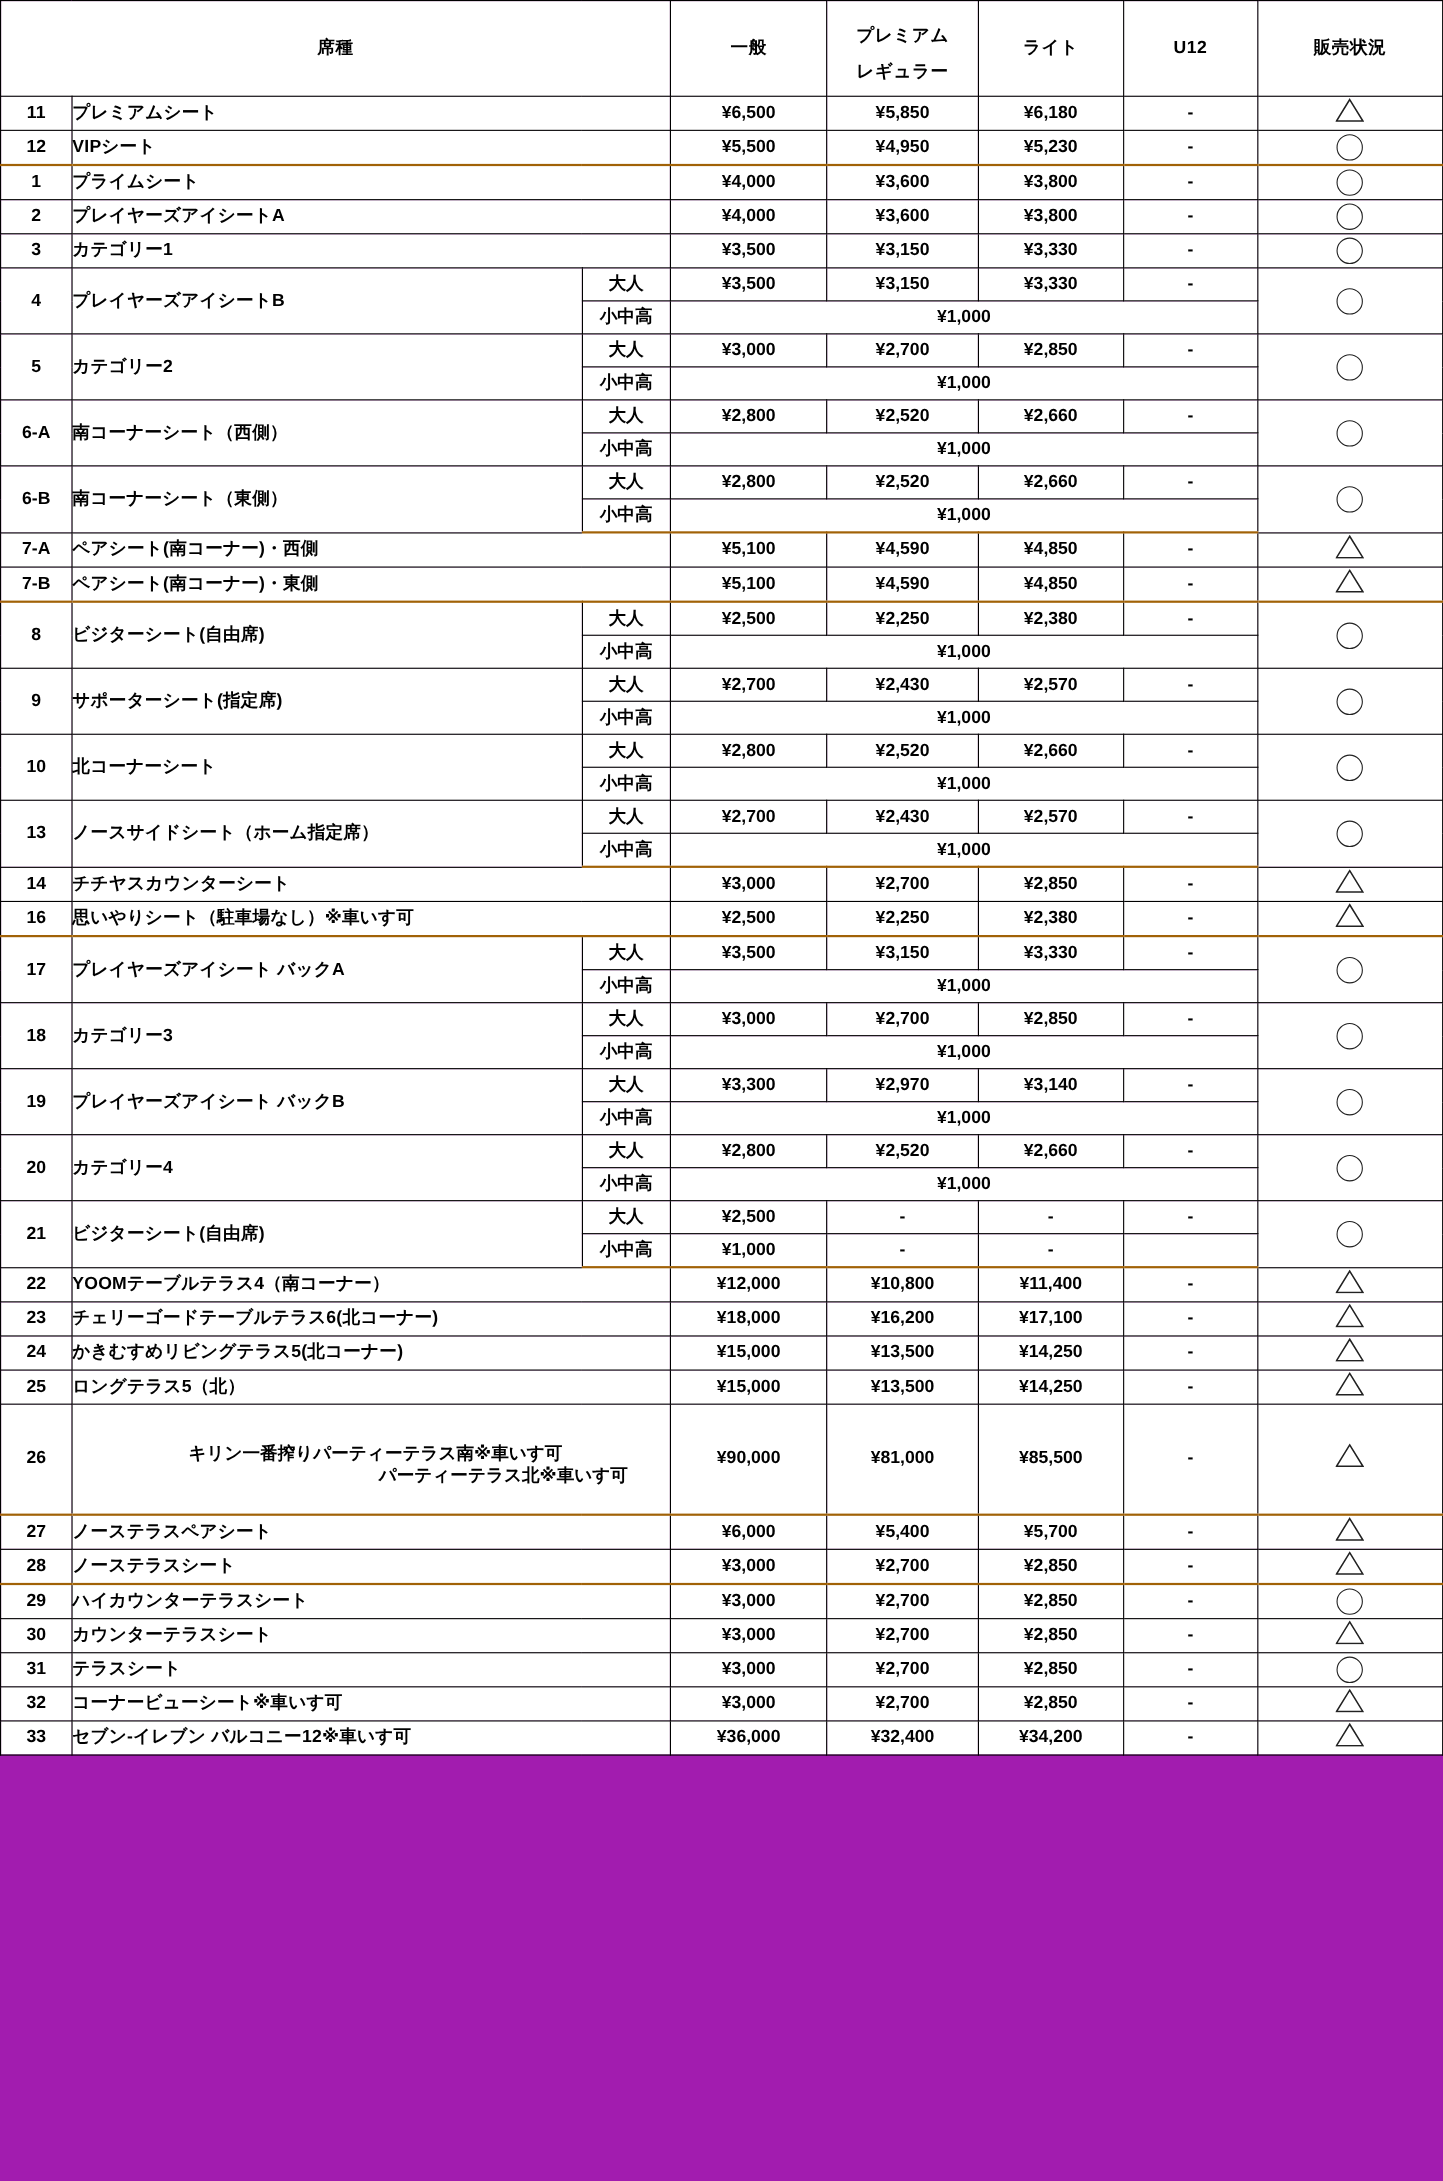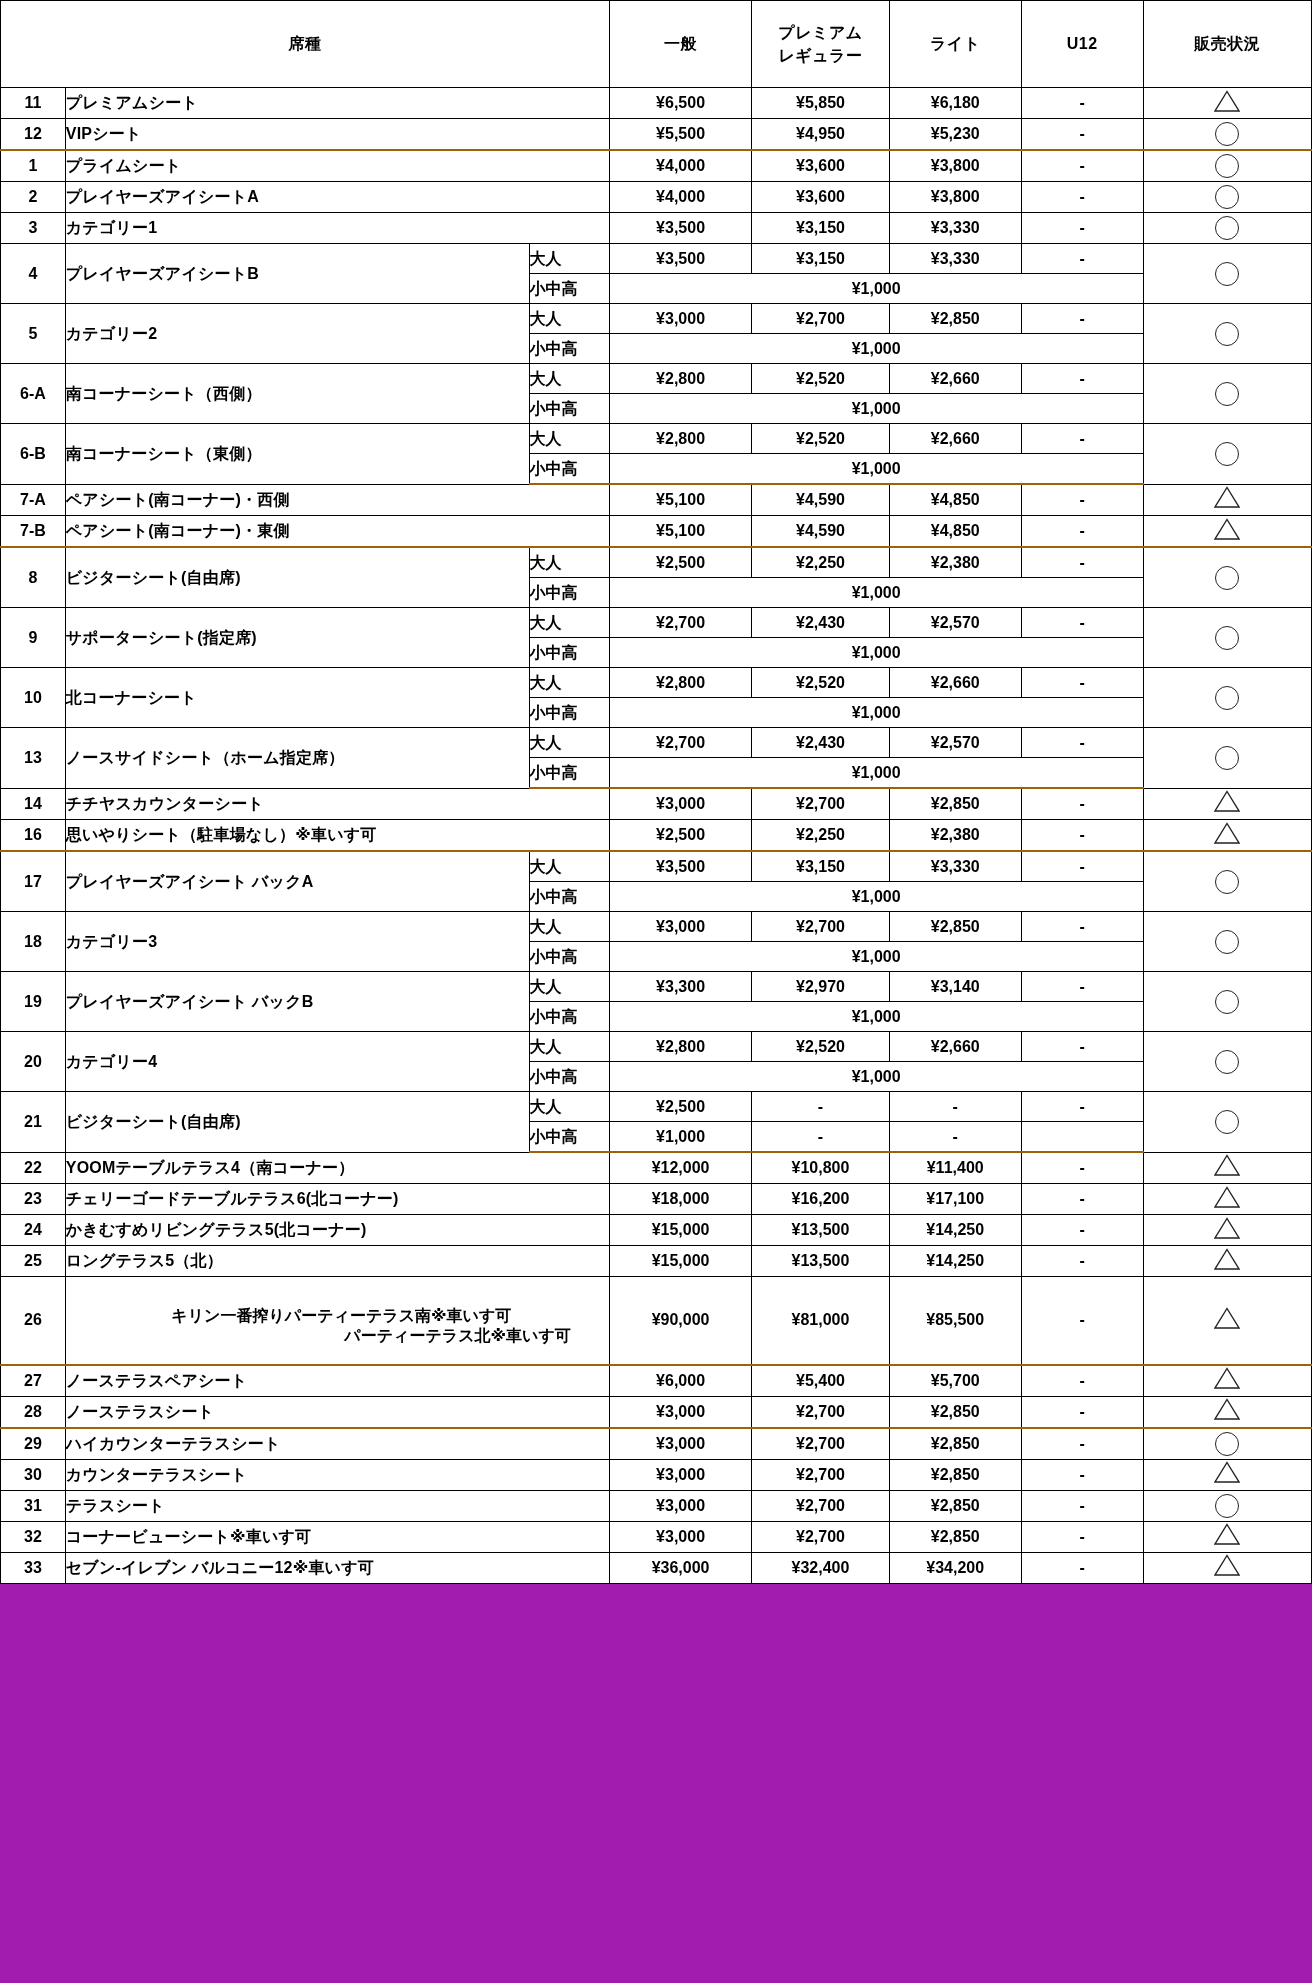--- a/index.html
+++ b/index.html
@@ -42,36 +42,36 @@
   }
   
   thead th{
     background:#f2f2f2;
     text-align:center;
     height:86px;
     font-size:19px;
     letter-spacing:0.5px;
     border-bottom:2px solid #000;
   }
-  thead th .two-line{display:block;line-height:1.45;}
+  thead th .two-line{display:block;line-height:1.45;margin-top:10px;}
 
   
   td.no{
     text-align:center;
     font-size:18px;
     padding:0 2px;
   }
   td.name{
     text-align:left;
     padding:6px 4px 6px 8px;
     font-size:17px;
     letter-spacing:0.2px;
   }
   td.age{
-    text-align:left;
+    text-align:center;
     padding:2px 2px 2px 4px;
     font-size:15.5px;
     white-space:nowrap;
   }
   td.price{
     text-align:center;
     font-size:17px;
     padding:2px 4px;
     white-space:nowrap;
   }
@@ -455,21 +455,21 @@
           <td class="no">25</td>
           <td class="name" colspan="2">ロングテラス5（北）</td>
           <td class="price">¥15,000</td>
           <td class="price">¥13,500</td>
           <td class="price">¥14,250</td>
           <td class="price">-</td>
           <td class="status"><span class="tri-wrap"><svg width="26" height="22" viewBox="0 0 26 22">
                 <polygon points="13,1.5 25,21 1,21" fill="none" stroke="#222" stroke-width="1.4"></polygon>
               </svg></span></td>
         </tr>
-        <tr class="single grp-bot" style="height:88px">
+        <tr class="single grp-bot" style="height:100px">
           <td class="no">26</td>
           <td class="twoline-name" colspan="2">
             <span class="l1">キリン一番搾りパーティーテラス南※車いす可</span>
             <span class="l2">パーティーテラス北※車いす可</span>
           </td>
           <td class="price">¥90,000</td>
           <td class="price">¥81,000</td>
           <td class="price">¥85,500</td>
           <td class="price">-</td>
           <td class="status"><span class="tri-wrap"><svg width="26" height="22" viewBox="0 0 26 22">

